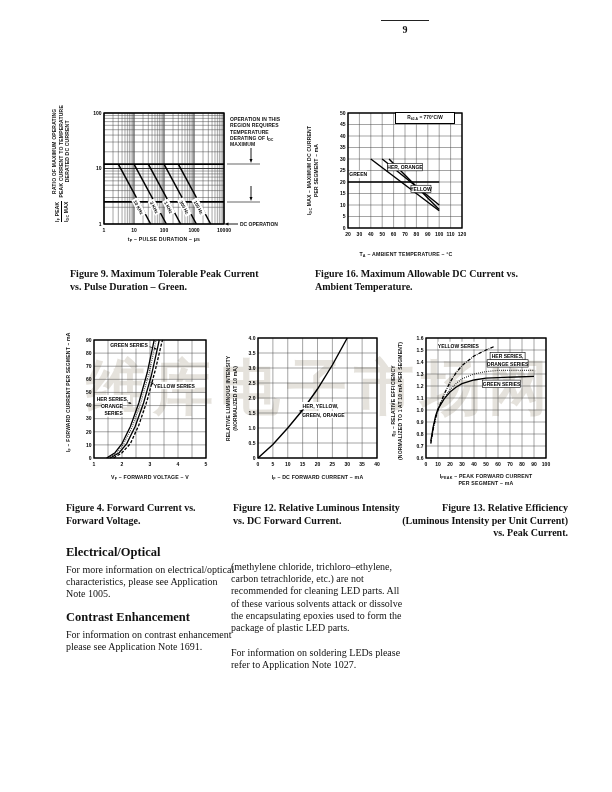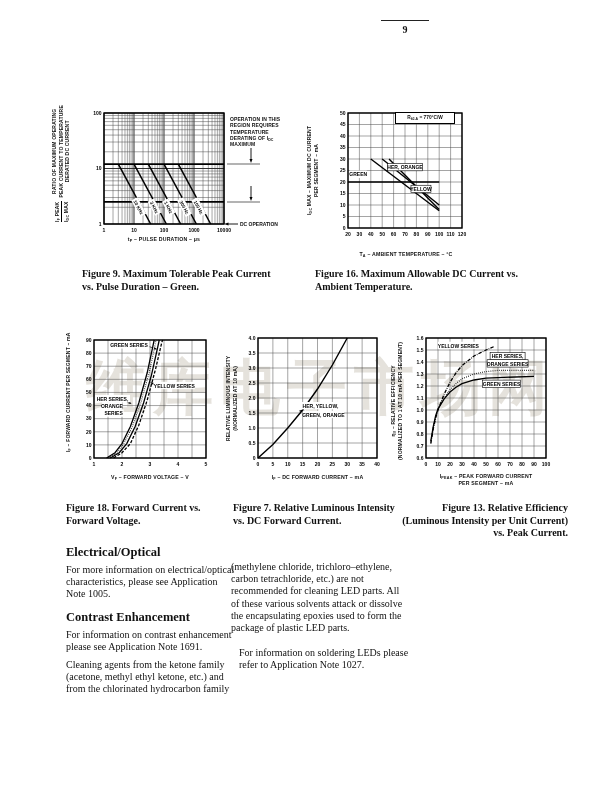--- a/index.html
+++ b/index.html
@@ -22,21 +22,21 @@
   .cap{position:absolute;font:bold 10px/12.5px "Liberation Serif",serif;}
   .opnote{position:absolute;font:bold 5px "Liberation Sans",sans-serif;line-height:6.3px;
           letter-spacing:.1px;}
   .dcop{position:absolute;font:bold 5px "Liberation Sans",sans-serif;}
   .rbox{position:absolute;border:1px solid #000;background:#fff;text-align:center;
         font:bold 4.8px/9px "Liberation Sans",sans-serif;}
   .col{position:absolute;}
   .col h3{font:bold 12.5px/14px "Liberation Serif",serif;margin:9px 0 5px;}
   .col h3:first-child{margin-top:0;}
   .col p{font:10px/12.2px "Liberation Serif",serif;margin:0 0 6px;}
-  .col p.gap{margin-top:13px;margin-left:8px;}
+  .col p.gap{margin-top:13px;}
   sub{font-size:.72em;vertical-align:-0.28em;line-height:0;}
 </style>
 </head>
 <body>
 
 <div class="page">
 
   <div class="watermark">维库电子市场网</div>
 
   <div class="pg-rule"></div>
@@ -164,21 +164,21 @@
     <line x1="3" y1="24" x2="36" y2="24" stroke="#9a9a9a" stroke-width="1.4"></line>
     <line x1="27" y1="8" x2="27" y2="19" stroke="#000" stroke-width="0.9"></line>
     <polygon points="27,23 25.5,19 28.5,19" fill="#000"></polygon>
     <line x1="3" y1="62" x2="36" y2="62" stroke="#9a9a9a" stroke-width="1.4"></line>
     <line x1="27" y1="46" x2="27" y2="57" stroke="#000" stroke-width="0.9"></line>
     <polygon points="27,61 25.5,57 28.5,57" fill="#000"></polygon>
     <line x1="4" y1="84" x2="14" y2="84" stroke="#000" stroke-width="0.9"></line>
     <polygon points="0,84 4.5,82.5 4.5,85.5" fill="#000"></polygon>
   </svg>
   <div class="dcop" style="left:240px;top:221px;">DC OPERATION</div>
-  <div class="cap" style="left:82px;top:268px;width:190px;">Figure 9. Maximum Tolerable Peak Current vs. Pulse Duration – Green.</div>
+  <div class="cap" style="left:70px;top:268px;width:190px;">Figure 9. Maximum Tolerable Peak Current vs. Pulse Duration – Green.</div>
 
   <div class="vrow" style="left:319px;top:202px;height:13px;">
     <span class="lines">
       <span style="display:block"><span>I</span><sub>DC</sub><span> MAX – MAXIMUM DC CURRENT</span></span>
       <span style="display:block">PER SEGMENT – mA</span>
     </span>
   </div>
   <svg class="chart" style="left:336px;top:108px;" width="135" height="132">
       <g transform="translate(12,5)">
         <line x1="0" y1="0" x2="0" y2="115" stroke="#4a4a4a" stroke-width="0.5"></line>
@@ -314,21 +314,21 @@
         <text x="-2.5" y="80.46666666666667" text-anchor="end" fill="#000" font-family="&quot;Liberation Sans&quot;,sans-serif" font-size="5" font-weight="bold">30</text>
         <text x="-2.5" y="67.35555555555555" text-anchor="end" fill="#000" font-family="&quot;Liberation Sans&quot;,sans-serif" font-size="5" font-weight="bold">40</text>
         <text x="-2.5" y="54.24444444444444" text-anchor="end" fill="#000" font-family="&quot;Liberation Sans&quot;,sans-serif" font-size="5" font-weight="bold">50</text>
         <text x="-2.5" y="41.13333333333334" text-anchor="end" fill="#000" font-family="&quot;Liberation Sans&quot;,sans-serif" font-size="5" font-weight="bold">60</text>
         <text x="-2.5" y="28.022222222222215" text-anchor="end" fill="#000" font-family="&quot;Liberation Sans&quot;,sans-serif" font-size="5" font-weight="bold">70</text>
         <text x="-2.5" y="14.911111111111115" text-anchor="end" fill="#000" font-family="&quot;Liberation Sans&quot;,sans-serif" font-size="5" font-weight="bold">80</text>
         <text x="-2.5" y="1.8" text-anchor="end" fill="#000" font-family="&quot;Liberation Sans&quot;,sans-serif" font-size="5" font-weight="bold">90</text>
       </g>
     </svg>
   <div class="xlab" style="left:94px;top:474px;width:112px;"><span>V</span><sub>F</sub><span> – FORWARD VOLTAGE – V</span></div>
-  <div class="cap" style="left:66px;top:502px;width:160px;">Figure 18. Forward Current vs. Forward Voltage.</div>
+  <div class="cap" style="left:66px;top:502px;width:160px;">Figure 4. Forward Current vs. Forward Voltage.</div>
 
   <div class="vrow" style="left:238px;top:428px;height:13px;">
     <span class="lines">
       <span style="display:block">RELATIVE LUMINOUS INTENSITY</span>
       <span style="display:block">(NORMALIZED AT 10 mA)</span>
     </span>
   </div>
   <svg class="chart" style="left:244px;top:333px;" width="140" height="137">
       <g transform="translate(14,5)">
         <line x1="0" y1="0" x2="0" y2="120" stroke="#4a4a4a" stroke-width="0.5"></line>
@@ -375,21 +375,21 @@
         <text x="-2.5" y="91.8" text-anchor="end" fill="#000" font-family="&quot;Liberation Sans&quot;,sans-serif" font-size="5" font-weight="bold">1.0</text>
         <text x="-2.5" y="76.8" text-anchor="end" fill="#000" font-family="&quot;Liberation Sans&quot;,sans-serif" font-size="5" font-weight="bold">1.5</text>
         <text x="-2.5" y="61.8" text-anchor="end" fill="#000" font-family="&quot;Liberation Sans&quot;,sans-serif" font-size="5" font-weight="bold">2.0</text>
         <text x="-2.5" y="46.8" text-anchor="end" fill="#000" font-family="&quot;Liberation Sans&quot;,sans-serif" font-size="5" font-weight="bold">2.5</text>
         <text x="-2.5" y="31.8" text-anchor="end" fill="#000" font-family="&quot;Liberation Sans&quot;,sans-serif" font-size="5" font-weight="bold">3.0</text>
         <text x="-2.5" y="16.8" text-anchor="end" fill="#000" font-family="&quot;Liberation Sans&quot;,sans-serif" font-size="5" font-weight="bold">3.5</text>
         <text x="-2.5" y="1.8" text-anchor="end" fill="#000" font-family="&quot;Liberation Sans&quot;,sans-serif" font-size="5" font-weight="bold">4.0</text>
       </g>
     </svg>
   <div class="xlab" style="left:258px;top:474px;width:119px;"><span>I</span><sub>F</sub><span> – DC FORWARD CURRENT – mA</span></div>
-  <div class="cap" style="left:233px;top:502px;width:168px;">Figure 7. Relative Luminous Intensity vs. DC Forward Current.</div>
+  <div class="cap" style="left:233px;top:502px;width:168px;">Figure 12. Relative Luminous Intensity vs. DC Forward Current.</div>
 
   <div class="vrow" style="left:403px;top:447px;height:13px;">
     <span class="lines">
       <span style="display:block"><span>η</span><sub>V</sub><span> – RELATIVE EFFICIENCY</span></span>
       <span style="display:block">(NORMALIZED TO 1 AT 10 mA PER SEGMENT)</span>
     </span>
   </div>
   <svg class="chart" style="left:412px;top:333px;" width="143" height="137">
       <g transform="translate(14,5)">
         <line x1="0" y1="0" x2="0" y2="120" stroke="#4a4a4a" stroke-width="0.5"></line>
@@ -462,20 +462,19 @@
     <div><span>I</span><sub>PEAK</sub><span> – PEAK FORWARD CURRENT</span></div>
     <div>PER SEGMENT – mA</div>
   </div>
   <div class="cap" style="left:400px;top:502px;width:168px;text-align:right;">Figure 13. Relative Efficiency (Luminous Intensity per Unit Current) vs. Peak Current.</div>
 
   <div class="col" style="left:66px;top:545px;width:172px;">
     <h3>Electrical/Optical</h3>
     <p>For more information on electrical/optical characteristics, please see Application Note 1005.</p>
     <h3>Contrast Enhancement</h3>
     <p>For information on contrast enhancement please see Application Note 1691.</p>
-    <p>Cleaning agents from the ketone family (acetone, methyl ethyl ketone, etc.) and from the chlorinated hydrocarbon family</p>
   </div>
   <div class="col" style="left:231px;top:561px;width:178px;">
     <p>(methylene chloride, trichloro–​ethylene, carbon tetrachloride, etc.) are not recommended for cleaning LED parts. All of these various solvents attack or dissolve the encapsulating epoxies used to form the package of plastic LED parts.</p>
     <p class="gap">For information on soldering LEDs please refer to Application Note 1027.</p>
   </div>
 
 </div>
 
 </body></html>

